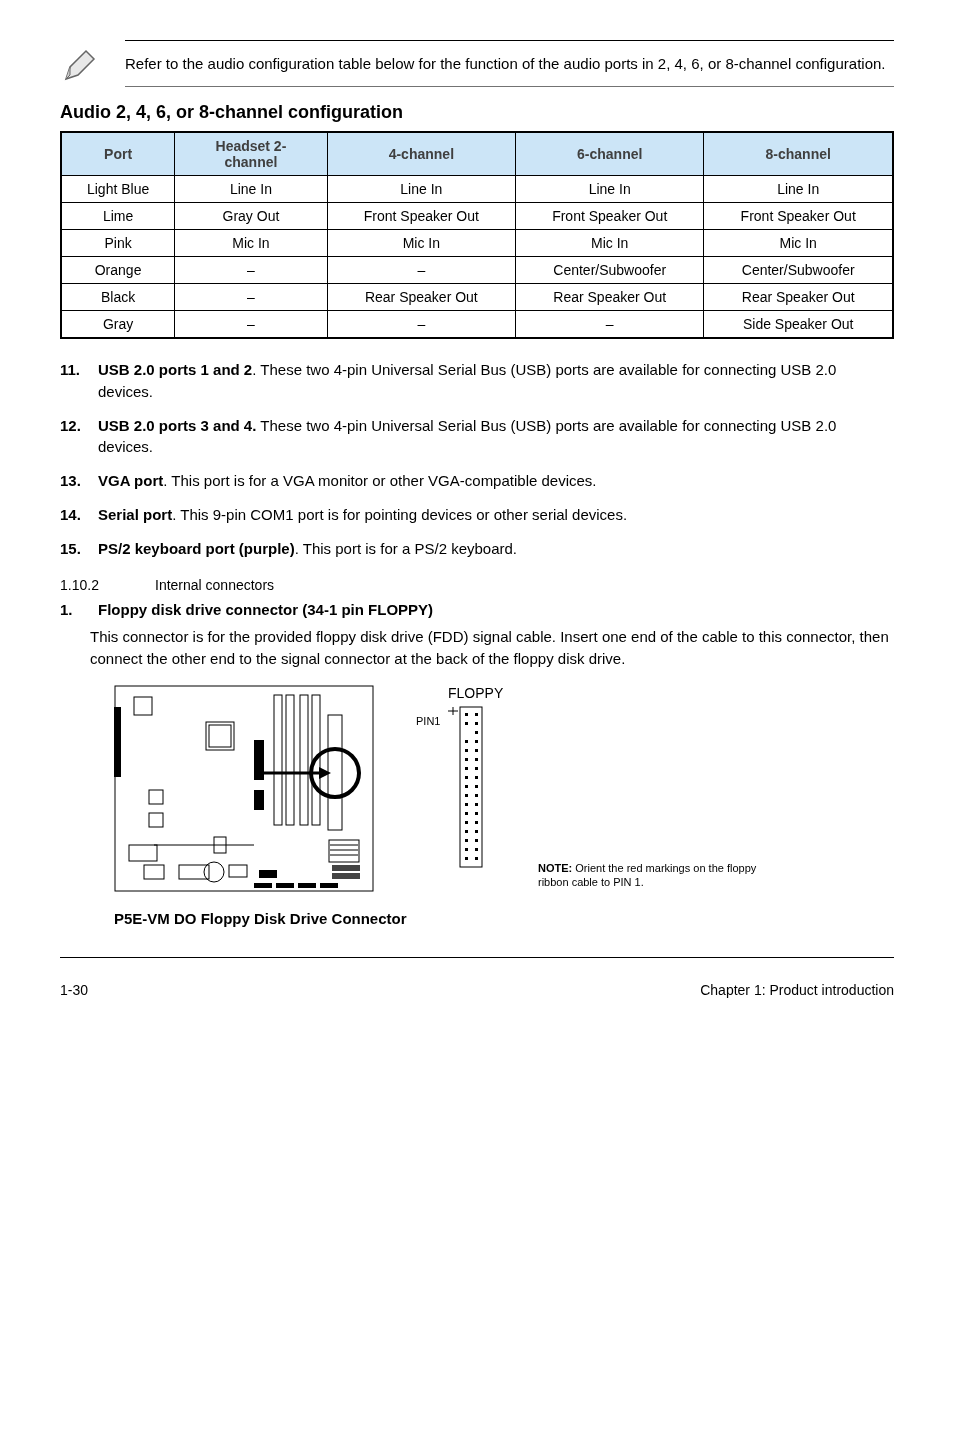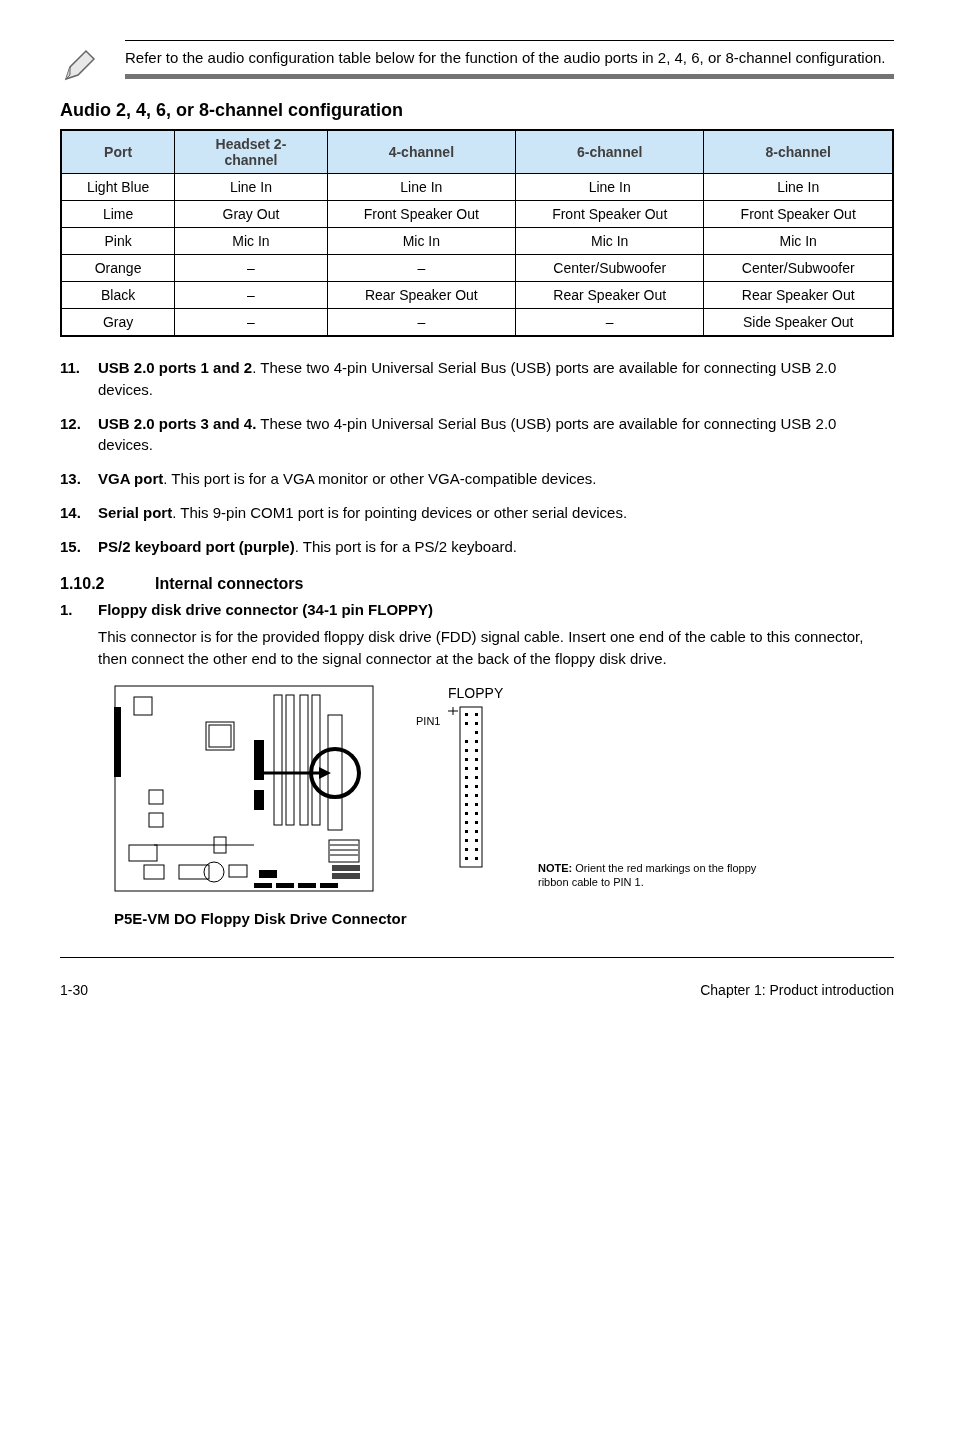--- a/index.html
+++ b/index.html
@@ -21,22 +21,22 @@
     gap: 25px;
     margin-bottom: 15px;
   }
   .note-icon {
     flex: 0 0 40px;
     padding-top: 5px;
   }
   .note-text {
     flex: 1;
     border-top: 1px solid #000;
-    border-bottom: 5px solid #737373;
-    padding: 6px 0;
+    border-bottom: 1px solid #737373;
+    padding: 12px 0;
     line-height: 1.4;
   }
   .section-title {
     font-weight: bold;
     font-size: 18px;
     margin: 12px 0 8px 0;
   }
   table {
     border-collapse: collapse;
     width: 100%;
@@ -63,42 +63,42 @@
     line-height: 1.45;
   }
   .numlist .num {
     flex: 0 0 38px;
     font-weight: bold;
   }
   .numlist .body {
     flex: 1;
   }
   .h2 {
-    font-weight: bold;
-    font-size: 16px;
+    font-weight: normal;
+    font-size: 14px;
     margin: 18px 0 8px 0;
   }
   .h2 .secno {
     display: inline-block;
     width: 95px;
   }
   .sub-numlist {
     display: flex;
     margin-bottom: 8px;
   }
   .sub-numlist .num {
     flex: 0 0 38px;
     font-weight: bold;
   }
   .sub-numlist .body {
     flex: 1;
     font-weight: bold;
   }
   .paragraph {
-    margin-left: 38px;
+    margin-left: 30px;
     line-height: 1.45;
     margin-bottom: 15px;
   }
   .diagram-area {
     margin-left: 54px;
     margin-top: 10px;
   }
   .diagram-row {
     display: flex;
     align-items: flex-start;

